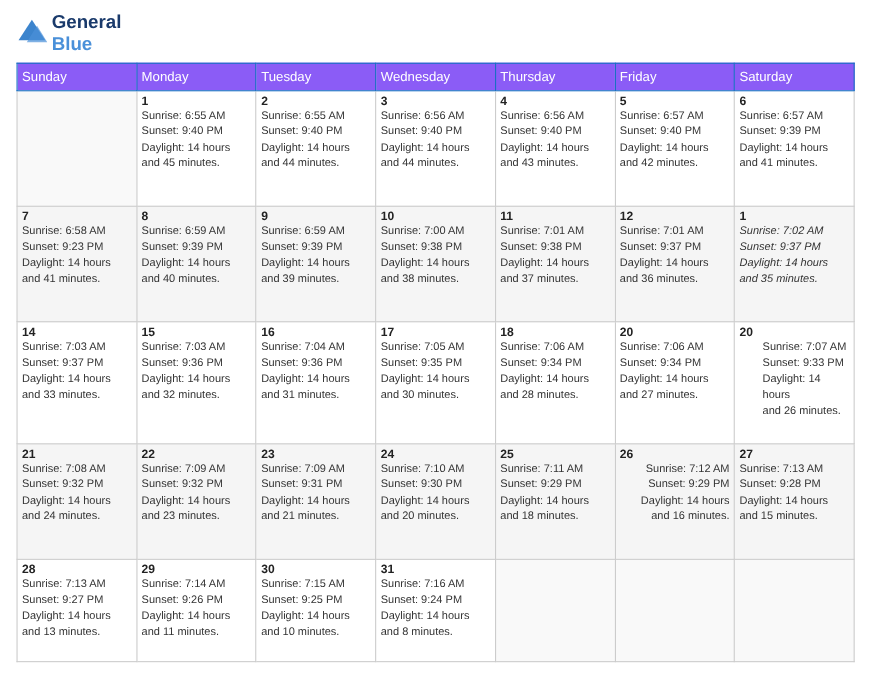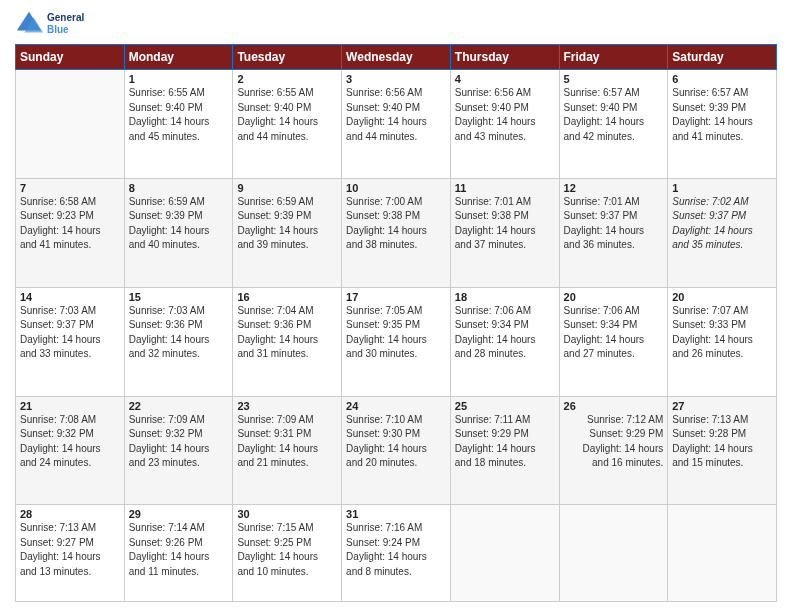--- a/index.html
+++ b/index.html
@@ -22,21 +22,21 @@
       justify-content: space-between;
       align-items: flex-start;
       margin-bottom: 6px;
     }
     .logo {
       display: flex;
       align-items: center;
       gap: 4px;
     }
     .logo-text {
-      font-size: 10px;
+      font-size: 17px;
       font-weight: bold;
       color: #1a3a6b;
       line-height: 1.2;
     }
     .logo-text span {
       color: #4a90d9;
     }
     .logo-icon {
       width: 28px;
       height: 28px;
@@ -55,24 +55,24 @@
       color: #333;
     }
     .calendar {
       flex: 1;
       border: 1px solid #ccc;
       border-collapse: collapse;
       width: 100%;
       table-layout: fixed;
     }
     .calendar thead tr th {
-      background-color: #7f1d1d;
+      background-color: #8b5cf6;
       color: #fff;
       font-size: 12px;
-      font-weight: bold;
+      font-weight: normal;
       padding: 5px 4px;
       border: 1px solid #1a6fc4;
       text-align: left;
     }
     .calendar tbody tr td {
       border: 1px solid #ccc;
       vertical-align: top;
       padding: 3px 4px;
       font-size: 9.5px;
       color: #222;
@@ -267,21 +267,21 @@
           </td>
           <td>
             <span class="day-num">20</span>
             <div class="day-info" style="white-space: pre-line;">Sunrise: 7:06 AM
 Sunset: 9:34 PM
 Daylight: 14 hours
 and 27 minutes.</div>
           </td>
           <td>
             <span class="day-num">20</span>
-            <div class="day-info" style="white-space: pre-line;">Sunrise: 7:07 AM
+            <div class="day-info" style="white-space: pre-line; margin-left: 21px;">Sunrise: 7:07 AM
 Sunset: 9:33 PM
 Daylight: 14 hours
 and 26 minutes.</div>
           </td>
         </tr>
         <tr class="row-alt">
           <td>
             <span class="day-num">21</span>
             <div class="day-info" style="white-space: pre-line;">Sunrise: 7:08 AM
 Sunset: 9:32 PM

